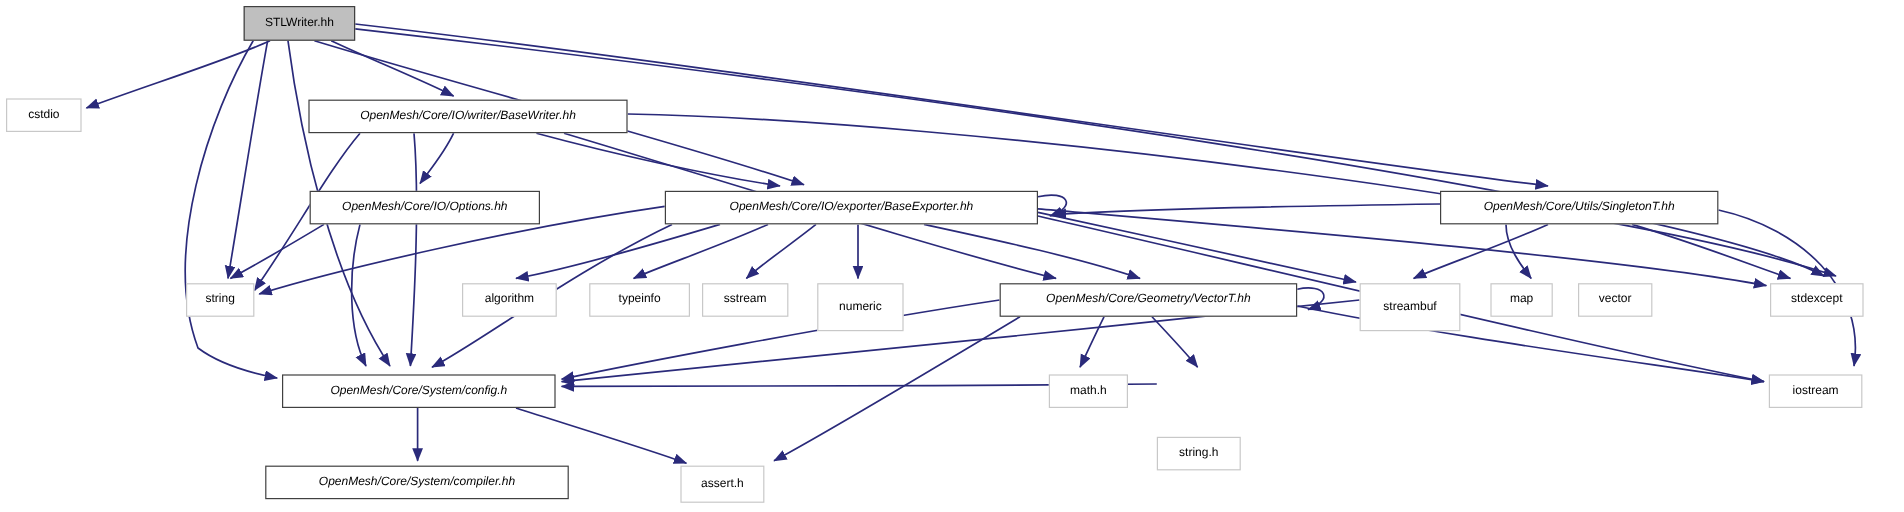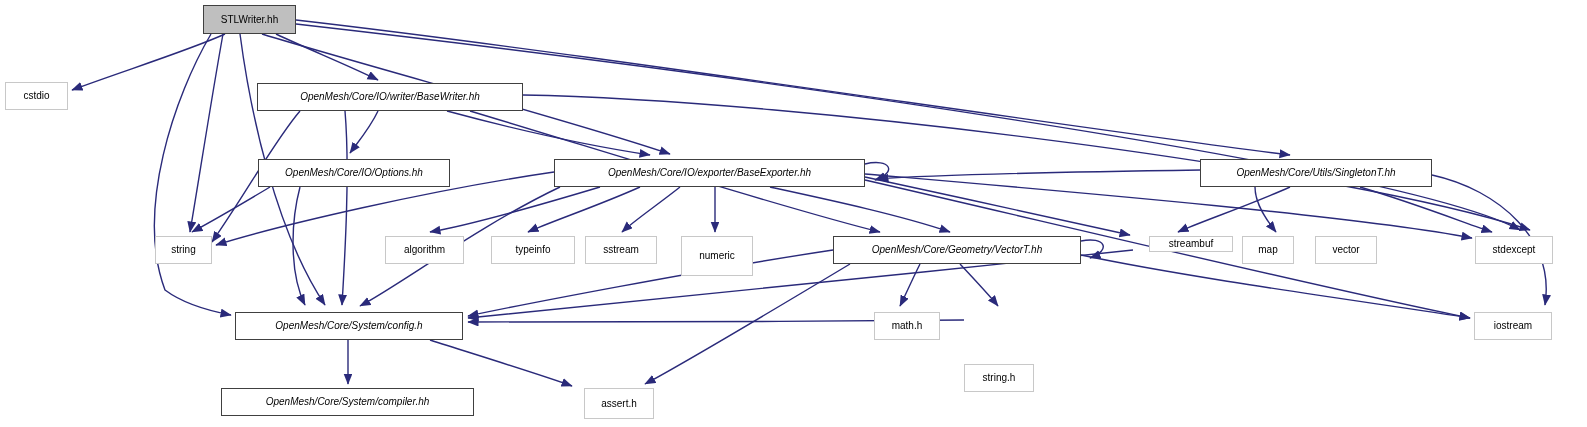--- a/index.html
+++ b/index.html
@@ -98,21 +98,21 @@
       </div>
       <div class="node lib" style="left: 585px; top: 236px; width: 72px; height: 28px;">
         <span>sstream</span>
       </div>
       <div class="node lib" style="left: 681px; top: 236px; width: 72px; height: 40px; text-align: center;">
         <span>numeric</span>
       </div>
       <div class="node hdr" style="left: 833px; top: 236px; width: 248px; height: 28px;">
         <span>OpenMesh/Core/Geometry/VectorT.hh</span>
       </div>
-      <div class="node lib" style="left: 1133px; top: 236px; width: 84px; height: 16px; margin-left: 16px;">
+      <div class="node lib" style="left: 1133px; top: 236px; width: 84px; height: 40px;">
         <span>streambuf</span>
       </div>
       <div class="node lib" style="left: 1242px; top: 236px; width: 52px; height: 28px;">
         <span>map</span>
       </div>
       <div class="node lib" style="left: 1315px; top: 236px; width: 62px; height: 28px;">
         <span>vector</span>
       </div>
       <div class="node lib" style="left: 1475px; top: 236px; width: 78px; height: 28px; align-items: center;">
         <span>stdexcept</span>
@@ -125,17 +125,17 @@
       </div>
       <div class="node lib" style="left: 964px; top: 320px; width: 70px; height: 28px; margin-top: 44px;">
         <span>string.h</span>
       </div>
       <div class="node lib" style="left: 1474px; top: 312px; width: 78px; height: 28px;">
         <span>iostream</span>
       </div>
       <div class="node hdr" style="left: 221px; top: 388px; width: 253px; height: 28px;">
         <span>OpenMesh/Core/System/compiler.hh</span>
       </div>
-      <div class="node lib" style="left: 584px; top: 388px; width: 70px; height: 31px;">
+      <div class="node lib" style="left: 567px; top: 388px; width: 70px; height: 31px;">
         <span>assert.h</span>
       </div>
     </div>
 </div>
 
 </body></html>

